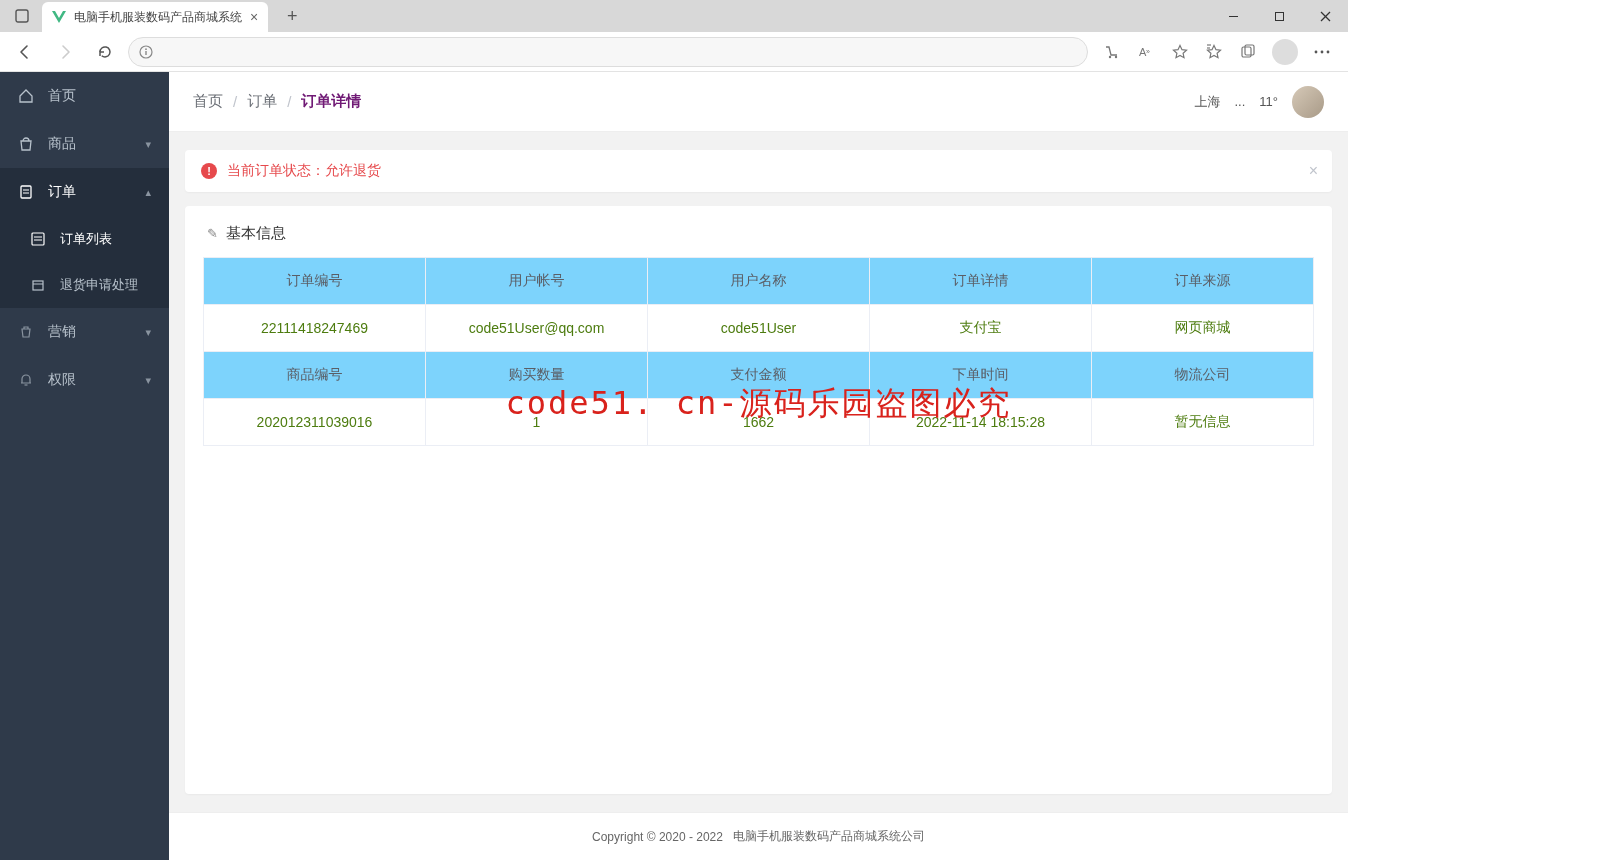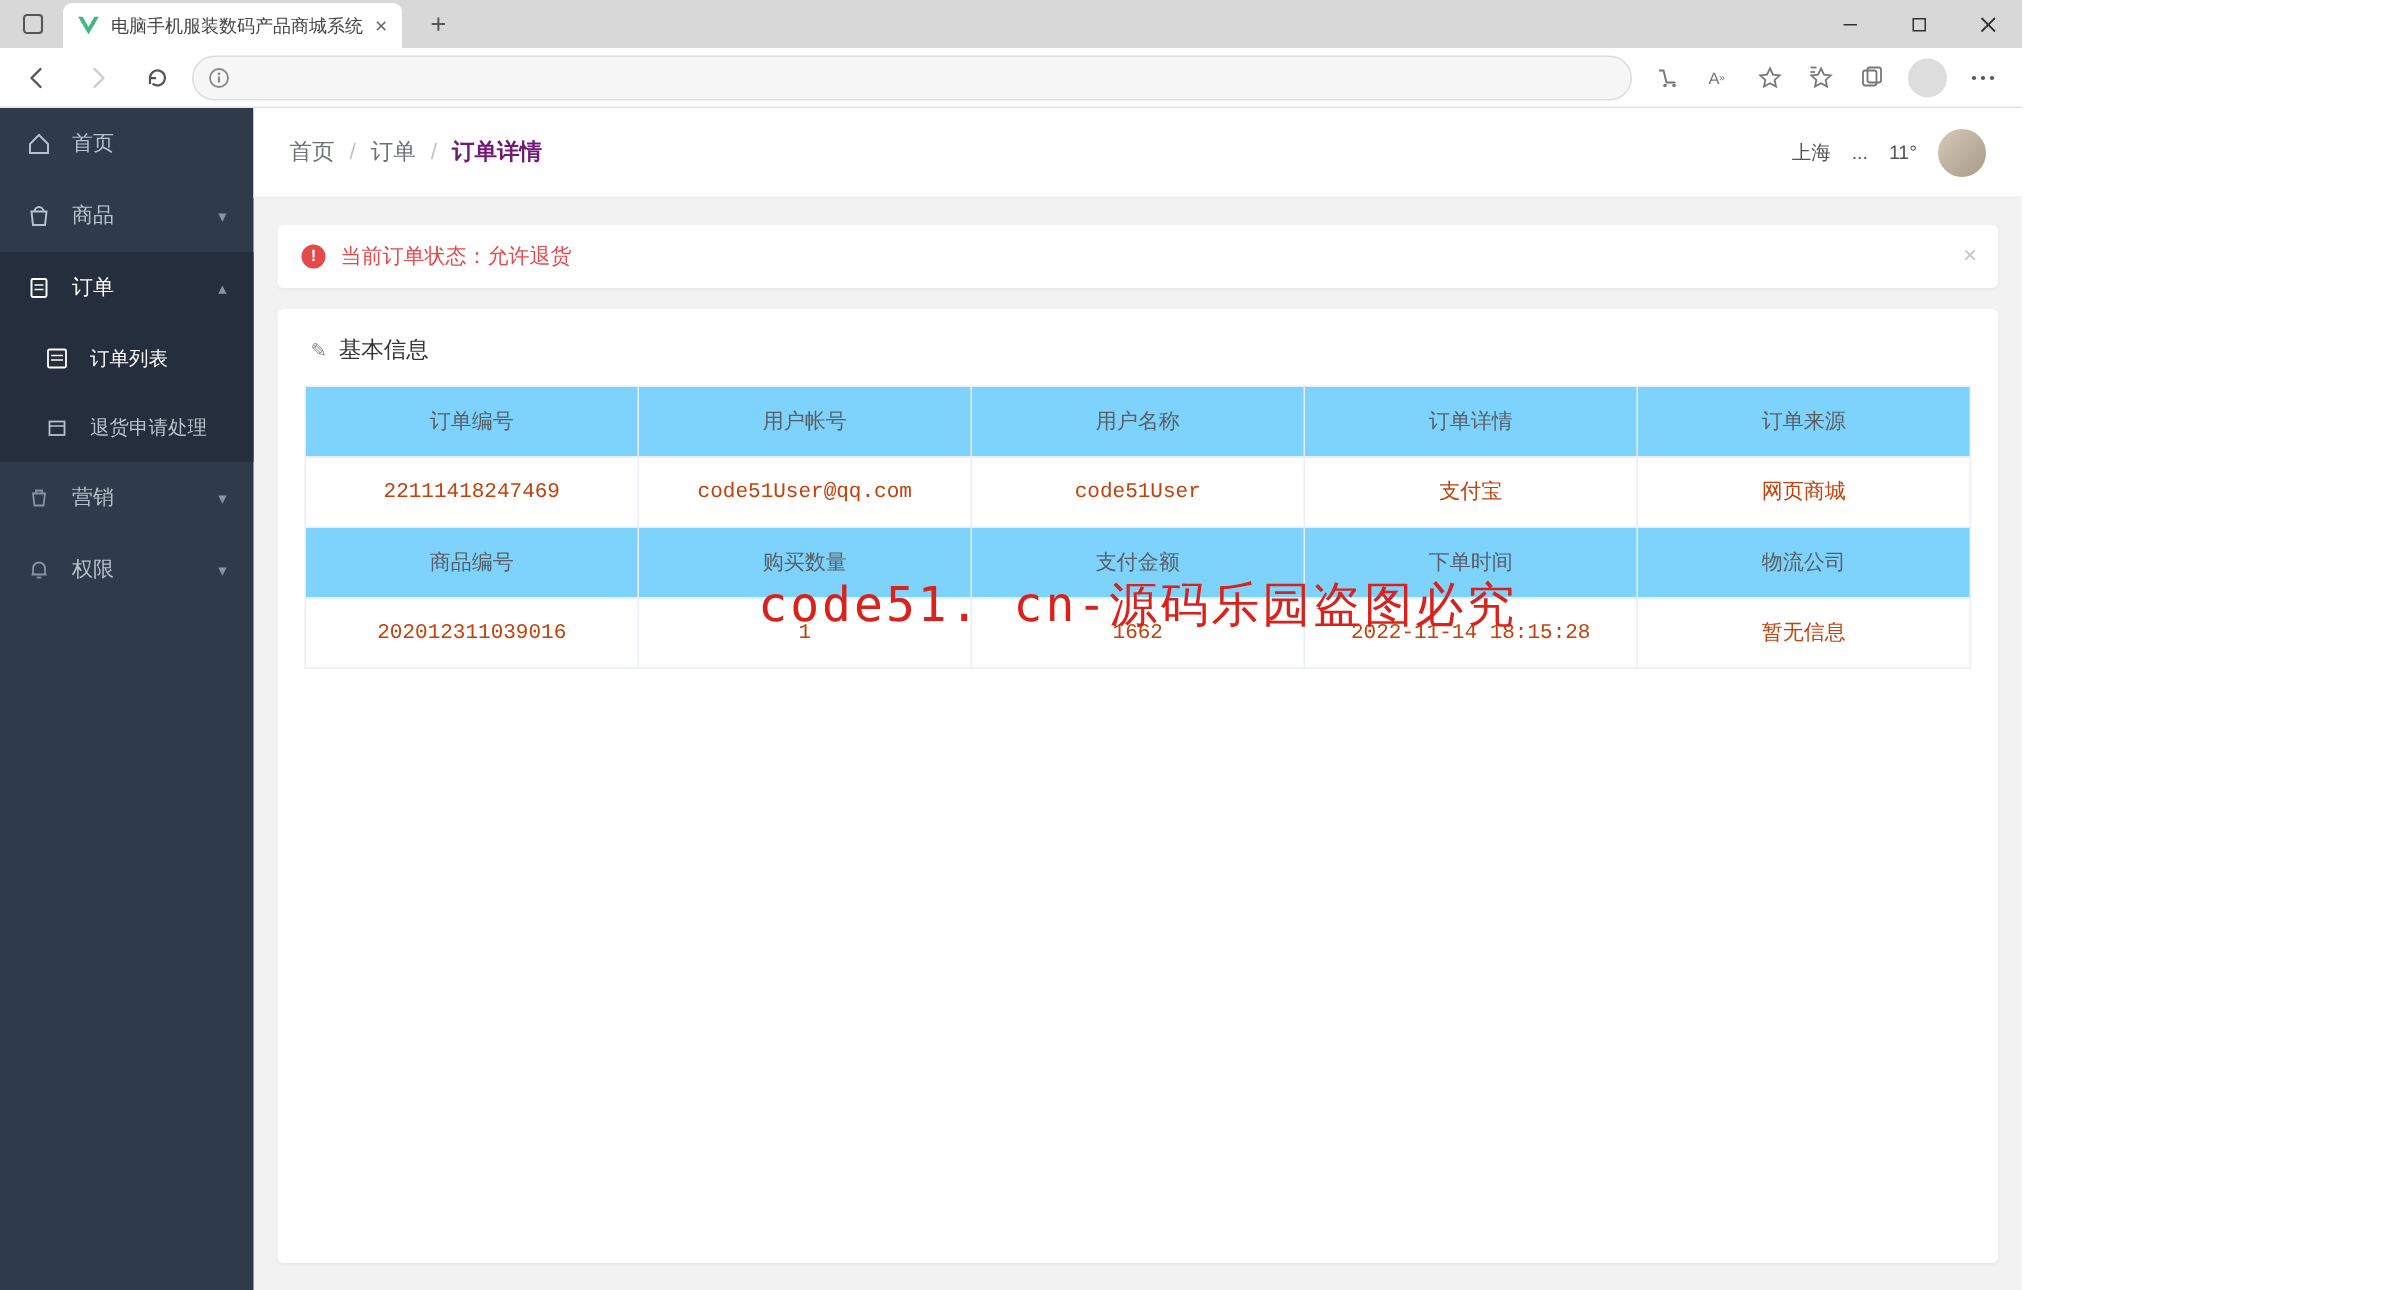--- a/index.html
+++ b/index.html
@@ -50,21 +50,21 @@
 .alert .warn-icon { width:16px; height:16px; border-radius:50%; background:#e6494c; color:#fff; display:inline-flex; align-items:center; justify-content:center; font-size:11px; font-weight:bold;}
 .alert .close { position:absolute; right:14px; color:#c0c4cc; font-size:16px; cursor:pointer;}
 
 .panel { background:#fff; border-radius:4px; padding:16px 18px 24px; box-shadow:0 1px 2px rgba(0,0,0,0.04); flex:1; display:flex; flex-direction:column;}
 .panel-title { display:flex; align-items:center; gap:8px; font-size:15px; color:#333; padding:2px 0 14px 4px;}
 .panel-title .edit-icon { color:#888; font-size:13px;}
 
 table.info { width:100%; border-collapse:collapse; table-layout:fixed;}
 table.info th, table.info td { border:1px solid #ebeef5; text-align:center; padding:14px 8px; font-size:14px; font-weight:400;}
 table.info th { background:#7dd3fc; color:#5a5e66;}
-table.info td { color:#c2410c; background:#fff;font-family:Liberation Mono, monospace;}
+table.info td { color:#4d7c0f; background:#fff;}
 
 .footer { height:48px; background:#fff; display:flex; align-items:center; justify-content:center; font-size:12px; color:#666; border-top:1px solid #eee;}
 
 .watermark { position:absolute; left:50%; top:250px; transform:translateX(-50%); color:#d9221c; font-size:32px; letter-spacing:2px; font-weight:500; pointer-events:none; white-space:nowrap; font-family: monospace, "Microsoft YaHei";}
 
 svg { display:block; }
 </style>
 </head>
 <body>
 
@@ -309,15 +309,20 @@
               <td>2022-11-14 18:15:28</td>
               <td>暂无信息</td>
             </tr>
           </tbody>
             </table>
         </div>
 
         <div class="watermark">code51. cn-源码乐园盗图必究</div>
       </div>
 
+      <div class="footer">
+        <span>Copyright © 2020 - 2022</span>
+        <span>&nbsp;&nbsp;&nbsp;</span>
+        <span>电脑手机服装数码产品商城系统公司</span>
+      </div>
     </div>
   </div>
 </div>
 
 </body></html>

